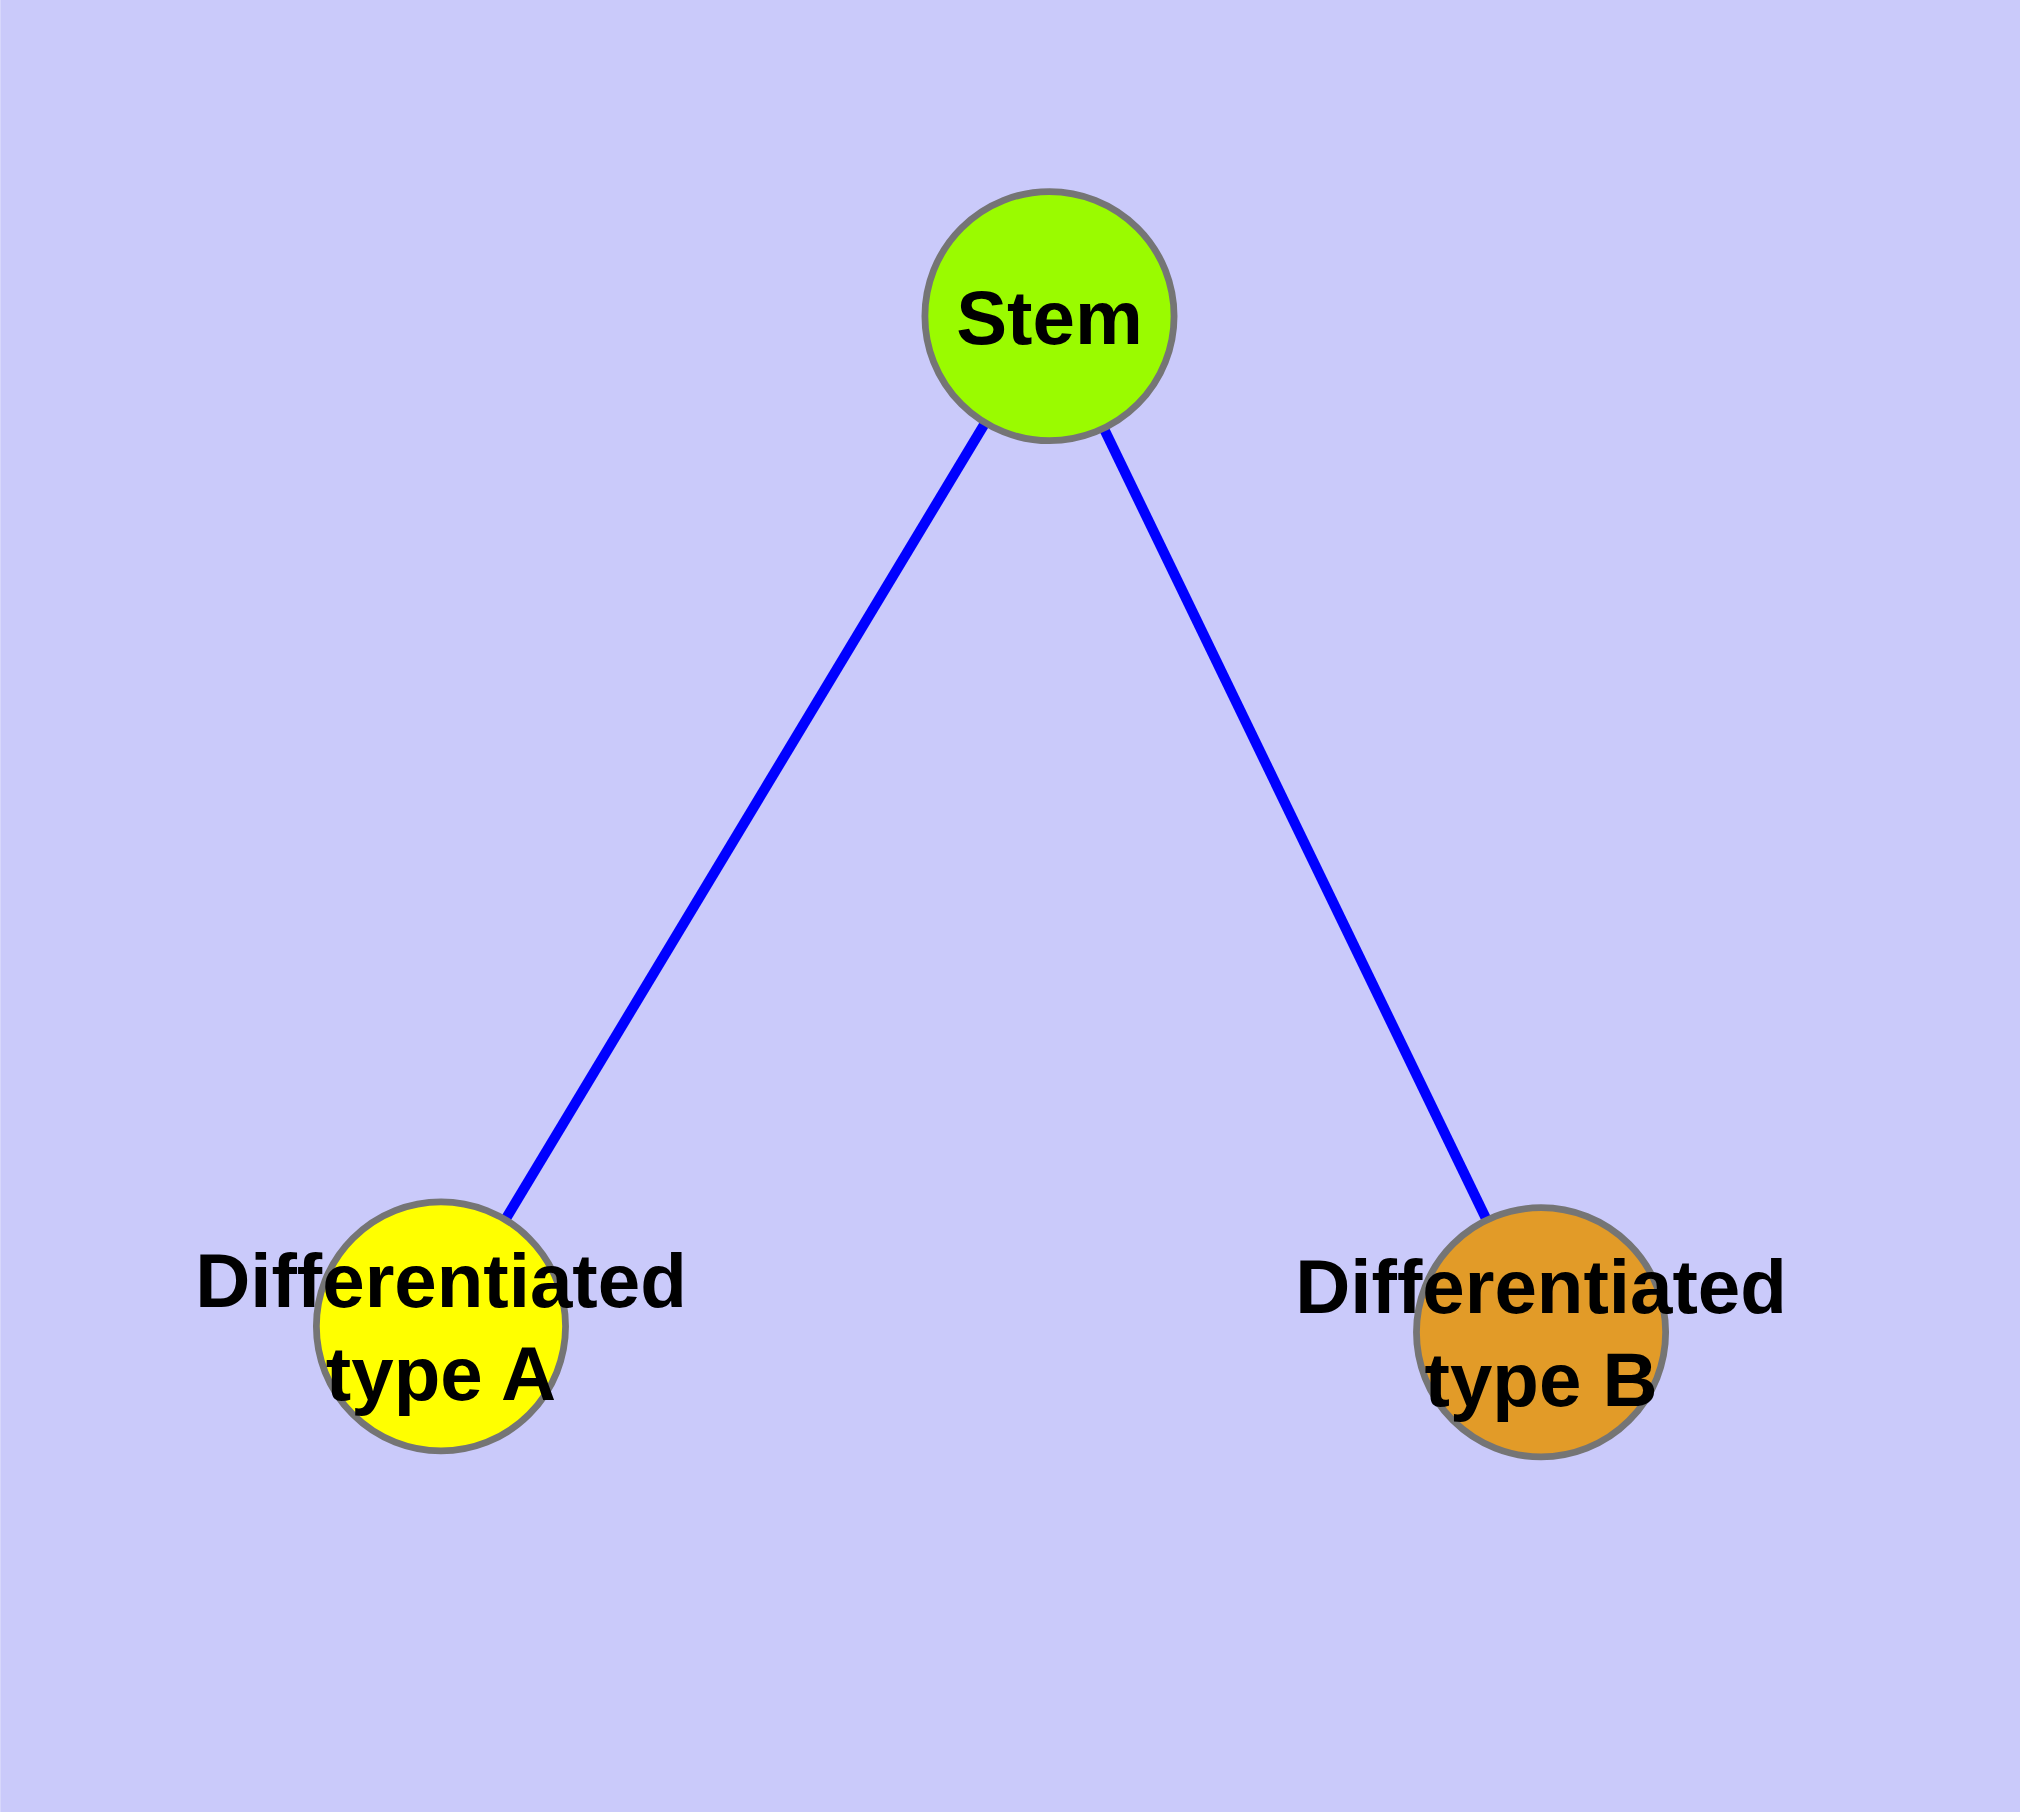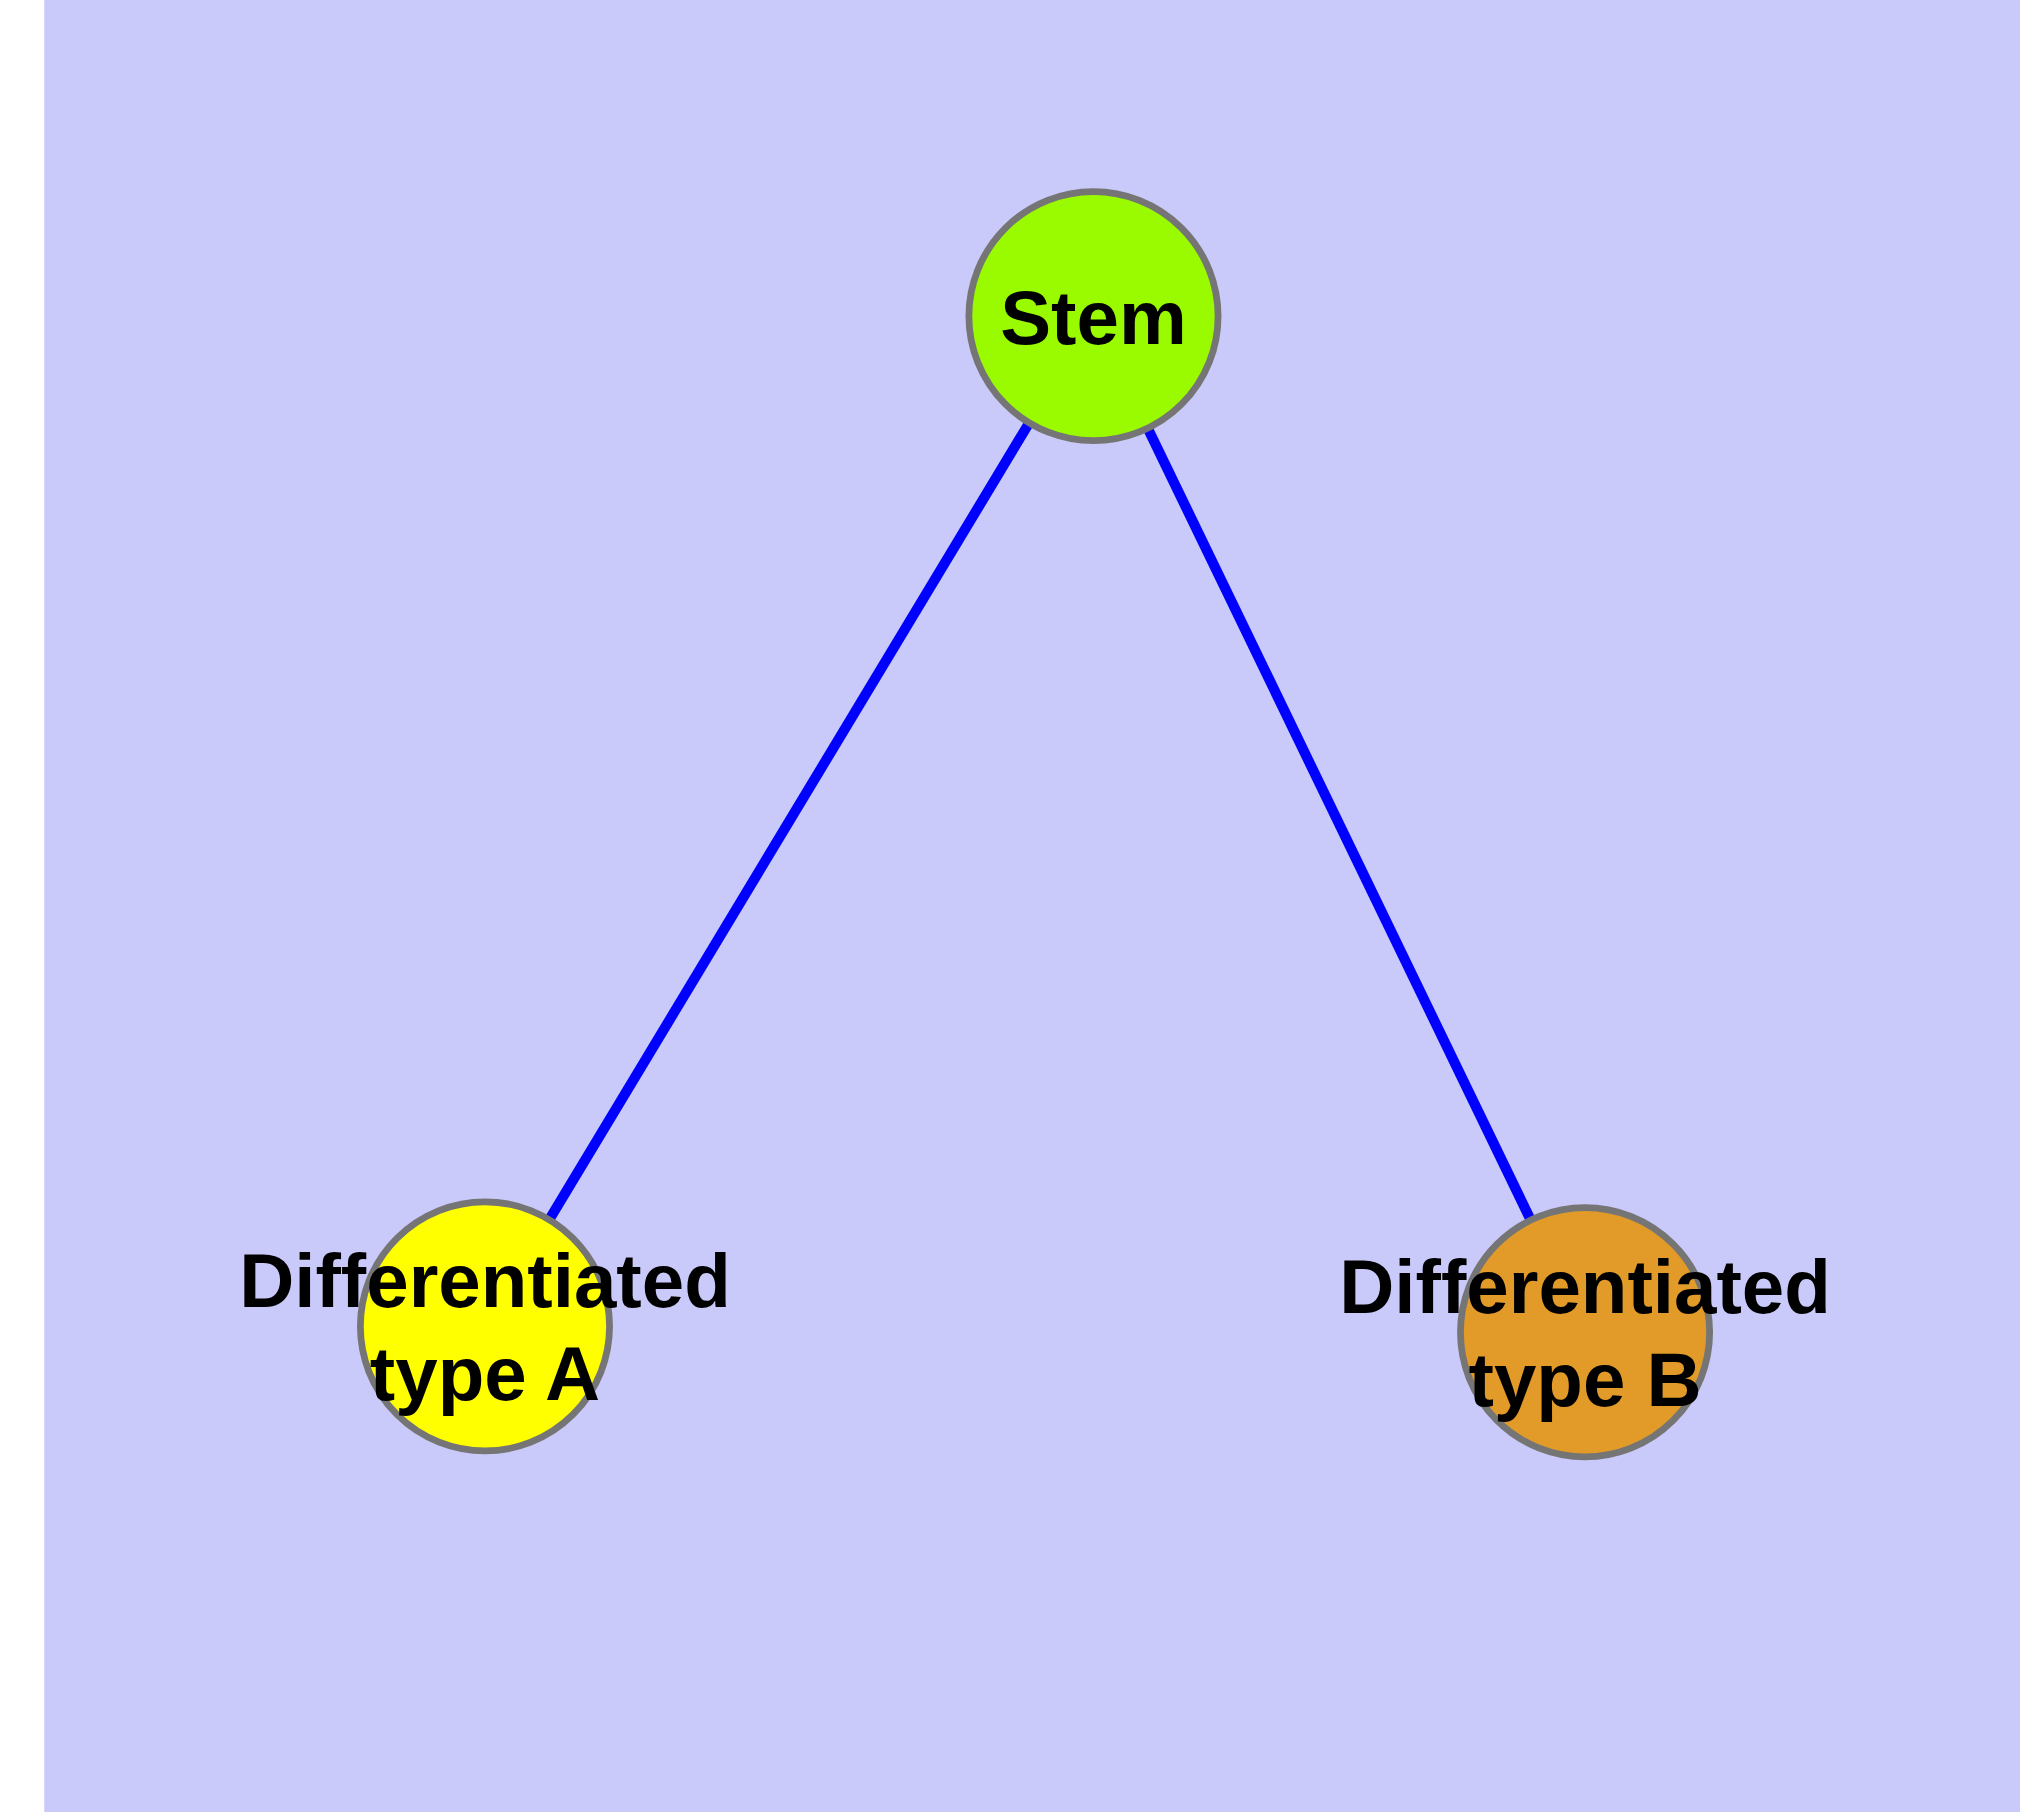--- a/index.html
+++ b/index.html
@@ -9,21 +9,20 @@
   body {
     width: 2021px;
     height: 1812px;
     overflow: hidden;
     font-family: "Liberation Sans", "DejaVu Sans", sans-serif;
   }
   #diagram-wrap {
     position: relative;
     width: 1607px;
     height: 1812px;
-    margin-left: 44px;
   }
   svg {
     display: block;
   }
   .node-label {
     font-family: "Liberation Sans", "DejaVu Sans", sans-serif;
     font-weight: bold;
   }
 </style>
 </head>

